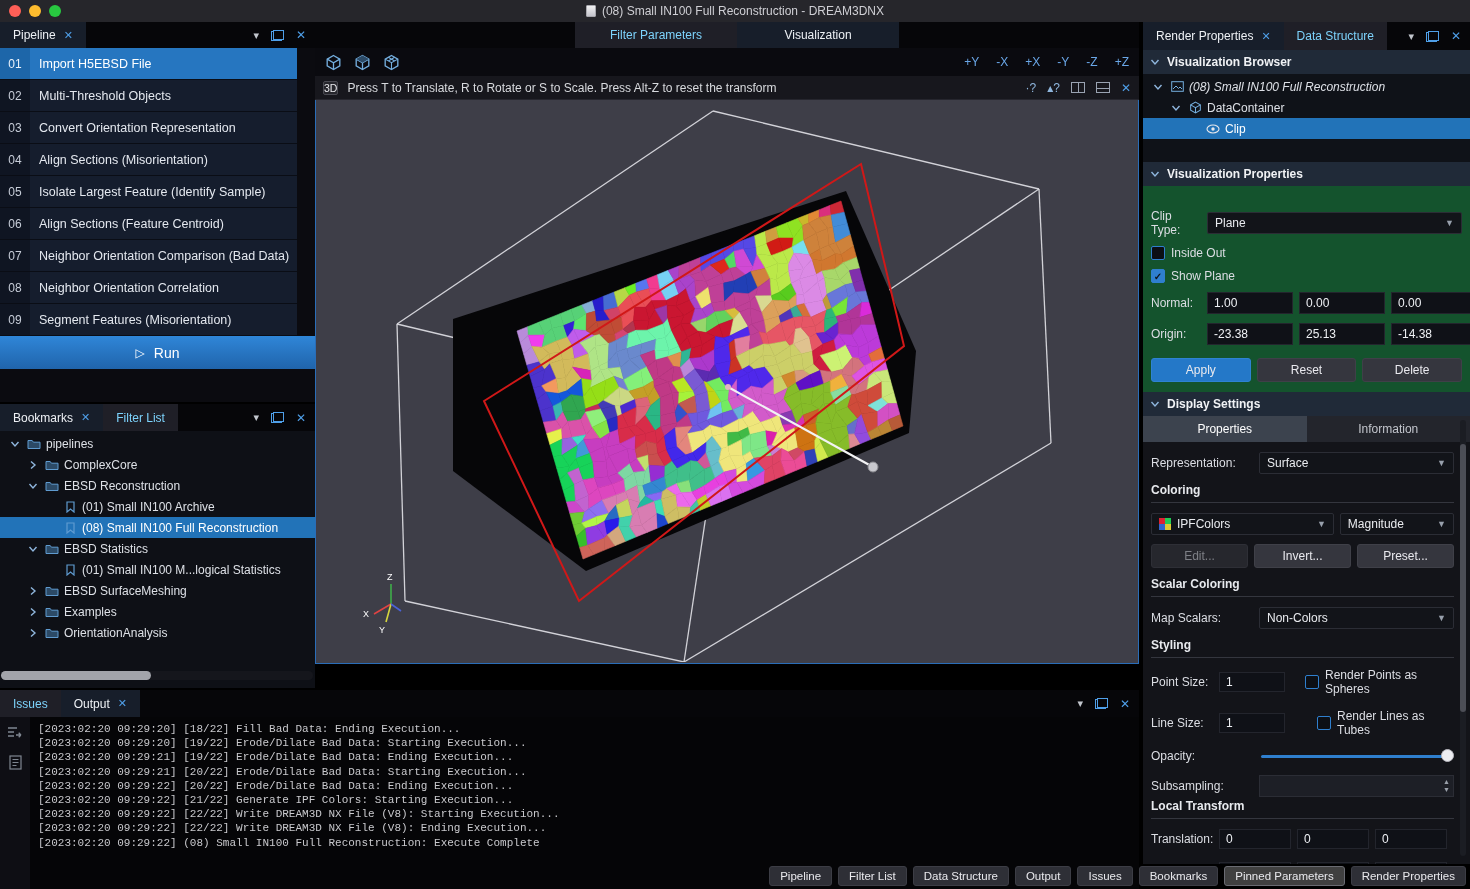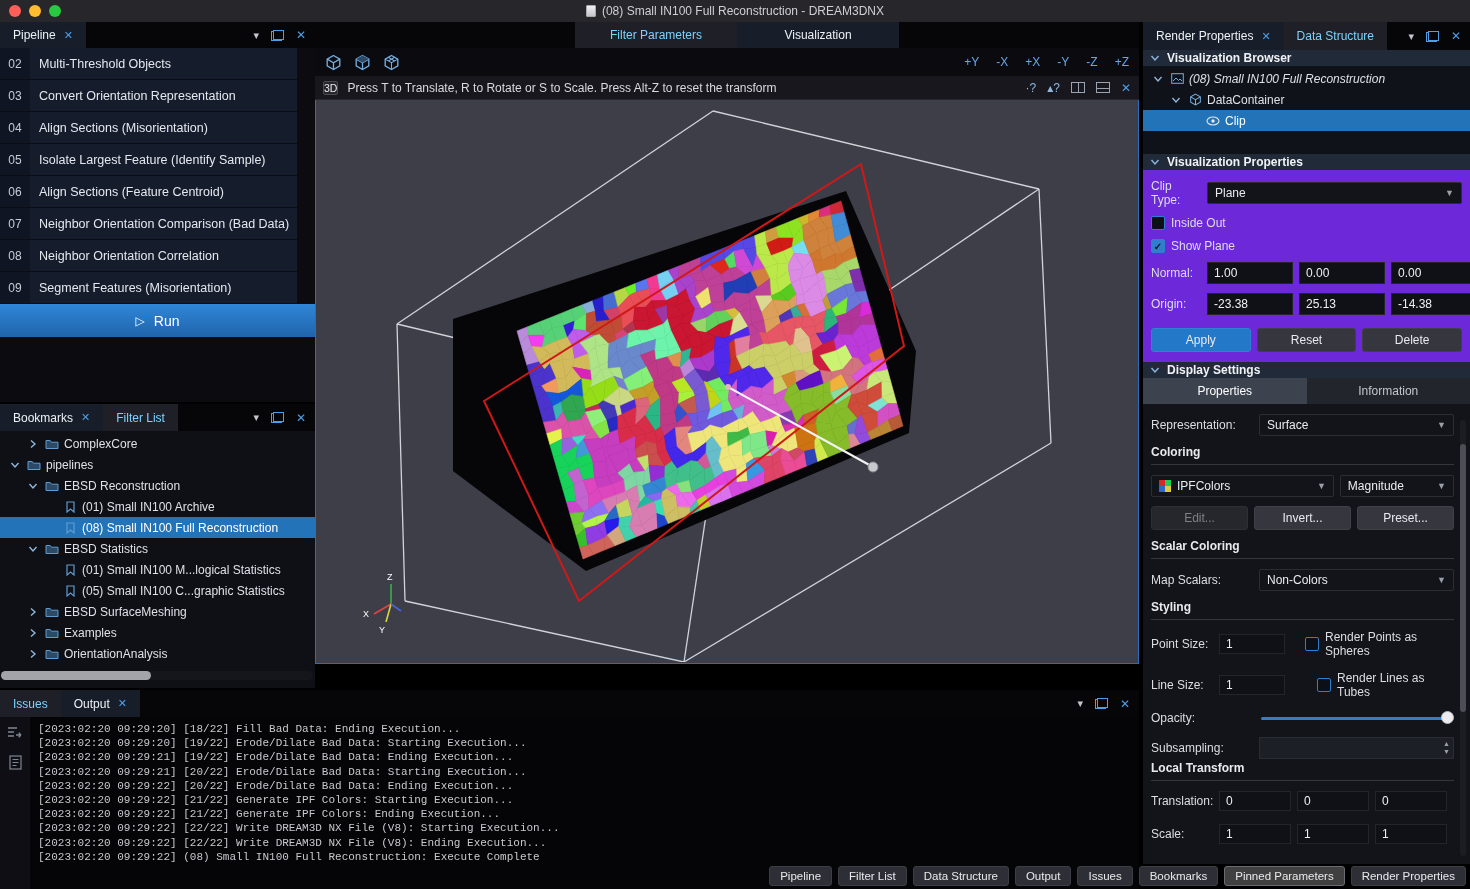--- a/index.html
+++ b/index.html
@@ -79,23 +79,23 @@
 .output-panel{position:absolute;left:0;top:690px;width:1139px;height:199px;background:#060609}
 .output-panel .tabbar{height:27px}
 .output-body{display:flex;height:172px}
 .output-strip{width:30px;flex:none;background:#0e0e14;display:flex;flex-direction:column;align-items:center;gap:12px;padding-top:8px}
 .console{flex:1;background:#050507;padding:5px 0 0 8px;overflow:hidden}
 .cline{font-family:"Liberation Mono",monospace;font-size:11px;line-height:14.2px;color:#c9c9cd;white-space:pre}
 
 
 .right-panel{position:absolute;left:1143px;top:22px;width:327px;height:842px;background:#131419;overflow:hidden}
 .right-panel .tabbar{height:28px}
-.section-header{height:16px;display:flex;align-items:center;gap:7px;padding-left:7px;background:#202a38;font-size:12px;font-weight:bold;color:#f0f2f5}
+.section-header{height:24px;display:flex;align-items:center;gap:7px;padding-left:7px;background:#202a38;font-size:12px;font-weight:bold;color:#f0f2f5}
 .vb-tree{height:88px;background:#0f1218;padding-top:2px}
-.vp-body{background:#6d28d9;padding:9px 8px 10px}
+.vp-body{background:#14532d;padding:23px 8px 10px}
 .row{display:flex;align-items:center;margin-bottom:9px;gap:6px}
 .row:last-child{margin-bottom:0}
 .lbl{font-size:12px;color:#dcdee4}
 .w50{width:50px;flex:none}.w62{width:62px;flex:none}.w102{width:102px;flex:none}
 .dd{height:22px;background:#121419;border:1px solid #2b2d35;border-radius:2px;display:flex;align-items:center;gap:6px;padding:0 7px;font-size:12px;color:#e9ebef;cursor:pointer}
 .dchev{margin-left:auto;color:#98a0ac;font-size:9px}
 .flex1{flex:1}
 input.num{height:22px;width:86px;background:#0f1117;border:1px solid #23252d;color:#eef0f4;font-size:12px;font-family:inherit;padding:0 6px}
 input.num.small{height:20px;width:66px}
 input.num.t3{height:20px;width:72px}
@@ -148,20 +148,24 @@
       <span>Pipeline</span>
       <span class="tab-x">✕</span>
     </div>
     <div class="tabbar-icons">
       <span class="chev-glyph">▾</span>
       <span class="float-icon"></span>
       <span class="x-glyph">✕</span>
     </div>
   </div>
   <div id="pipeline-items">
+      <div class="prow sel">
+        <div class="pnum">01</div>
+        <div class="plabel">Import H5EBSD File</div>
+      </div>
       <div class="prow">
         <div class="pnum">02</div>
         <div class="plabel">Multi-Threshold Objects</div>
       </div>
       <div class="prow">
         <div class="pnum">03</div>
         <div class="plabel">Convert Orientation Representation</div>
       </div>
       <div class="prow">
         <div class="pnum">04</div>
@@ -203,107 +207,98 @@
     <div class="tab">
       <span>Filter List</span>
     </div>
     <div class="tabbar-icons">
       <span class="chev-glyph">▾</span>
       <span class="float-icon"></span>
       <span class="x-glyph">✕</span>
     </div>
   </div>
   <div id="bookmarks-tree">
+      <div class="trow" style="padding-left: 8px;">
+        <span class="ticon">
+          <svg width="10" height="10" viewBox="0 0 10 10">
+            <path d="M1.5 3l3.5 4 3.5-4" fill="none" stroke="#8fb6dd" stroke-width="1.4"></path>
+          </svg>
+        </span>
+        <span class="ticon">
+          <svg width="14" height="12" viewBox="0 0 14 12">
+            <path d="M1 2.5h4.2l1.2 1.7H13v6.3H1z" fill="#2c4a66" stroke="#5f9bd0" stroke-width="1"></path>
+          </svg>
+        </span>
+        <span class="">pipelines</span>
+      </div>
       <div class="trow" style="padding-left: 26px;">
         <span class="ticon">
           <svg width="10" height="10" viewBox="0 0 10 10">
             <path d="M3 1.5l4 3.5-4 3.5" fill="none" stroke="#8fb6dd" stroke-width="1.4"></path>
           </svg>
         </span>
         <span class="ticon">
           <svg width="14" height="12" viewBox="0 0 14 12">
             <path d="M1 2.5h4.2l1.2 1.7H13v6.3H1z" fill="#2c4a66" stroke="#5f9bd0" stroke-width="1"></path>
           </svg>
         </span>
         <span class="">ComplexCore</span>
       </div>
-      <div class="trow" style="padding-left: 8px;">
+      <div class="trow" style="padding-left: 26px;">
         <span class="ticon">
           <svg width="10" height="10" viewBox="0 0 10 10">
             <path d="M1.5 3l3.5 4 3.5-4" fill="none" stroke="#8fb6dd" stroke-width="1.4"></path>
           </svg>
         </span>
         <span class="ticon">
           <svg width="14" height="12" viewBox="0 0 14 12">
             <path d="M1 2.5h4.2l1.2 1.7H13v6.3H1z" fill="#2c4a66" stroke="#5f9bd0" stroke-width="1"></path>
           </svg>
         </span>
-        <span class="">pipelines</span>
+        <span class="">EBSD Reconstruction</span>
+      </div>
+      <div class="trow" style="padding-left: 44px;">
+        <span class="ticon"></span>
+        <span class="ticon">
+          <svg width="11" height="12" viewBox="0 0 11 12">
+            <path d="M2 1h7v10L5.5 8 2 11z" fill="none" stroke="#5f9bd0" stroke-width="1.2"></path>
+          </svg>
+        </span>
+        <span class="">(01) Small IN100 Archive</span>
+      </div>
+      <div class="trow sel" style="padding-left: 44px;">
+        <span class="ticon"></span>
+        <span class="ticon">
+          <svg width="11" height="12" viewBox="0 0 11 12">
+            <path d="M2 1h7v10L5.5 8 2 11z" fill="none" stroke="#5f9bd0" stroke-width="1.2"></path>
+          </svg>
+        </span>
+        <span class="">(08) Small IN100 Full Reconstruction</span>
       </div>
       <div class="trow" style="padding-left: 26px;">
         <span class="ticon">
           <svg width="10" height="10" viewBox="0 0 10 10">
             <path d="M1.5 3l3.5 4 3.5-4" fill="none" stroke="#8fb6dd" stroke-width="1.4"></path>
           </svg>
         </span>
         <span class="ticon">
           <svg width="14" height="12" viewBox="0 0 14 12">
             <path d="M1 2.5h4.2l1.2 1.7H13v6.3H1z" fill="#2c4a66" stroke="#5f9bd0" stroke-width="1"></path>
           </svg>
         </span>
-        <span class="">EBSD Reconstruction</span>
+        <span class="">EBSD Statistics</span>
       </div>
       <div class="trow" style="padding-left: 44px;">
         <span class="ticon"></span>
         <span class="ticon">
           <svg width="11" height="12" viewBox="0 0 11 12">
             <path d="M2 1h7v10L5.5 8 2 11z" fill="none" stroke="#5f9bd0" stroke-width="1.2"></path>
           </svg>
         </span>
-        <span class="">(01) Small IN100 Archive</span>
-      </div>
-      <div class="trow sel" style="padding-left: 44px;">
-        <span class="ticon"></span>
-        <span class="ticon">
-          <svg width="11" height="12" viewBox="0 0 11 12">
-            <path d="M2 1h7v10L5.5 8 2 11z" fill="none" stroke="#5f9bd0" stroke-width="1.2"></path>
-          </svg>
-        </span>
-        <span class="">(08) Small IN100 Full Reconstruction</span>
-      </div>
-      <div class="trow" style="padding-left: 26px;">
-        <span class="ticon">
-          <svg width="10" height="10" viewBox="0 0 10 10">
-            <path d="M1.5 3l3.5 4 3.5-4" fill="none" stroke="#8fb6dd" stroke-width="1.4"></path>
-          </svg>
-        </span>
-        <span class="ticon">
-          <svg width="14" height="12" viewBox="0 0 14 12">
-            <path d="M1 2.5h4.2l1.2 1.7H13v6.3H1z" fill="#2c4a66" stroke="#5f9bd0" stroke-width="1"></path>
-          </svg>
-        </span>
-        <span class="">EBSD Statistics</span>
-      </div>
-      <div class="trow" style="padding-left: 44px;">
-        <span class="ticon"></span>
-        <span class="ticon">
-          <svg width="11" height="12" viewBox="0 0 11 12">
-            <path d="M2 1h7v10L5.5 8 2 11z" fill="none" stroke="#5f9bd0" stroke-width="1.2"></path>
-          </svg>
-        </span>
         <span class="">(01) Small IN100 M...logical Statistics</span>
-      </div>
-      <div class="trow" style="padding-left: 44px;">
-        <span class="ticon"></span>
-        <span class="ticon">
-          <svg width="11" height="12" viewBox="0 0 11 12">
-            <path d="M2 1h7v10L5.5 8 2 11z" fill="none" stroke="#5f9bd0" stroke-width="1.2"></path>
-          </svg>
-        </span>
-        <span class="">(05) Small IN100 C...graphic Statistics</span>
       </div>
       <div class="trow" style="padding-left: 26px;">
         <span class="ticon">
           <svg width="10" height="10" viewBox="0 0 10 10">
             <path d="M3 1.5l4 3.5-4 3.5" fill="none" stroke="#8fb6dd" stroke-width="1.4"></path>
           </svg>
         </span>
         <span class="ticon">
           <svg width="14" height="12" viewBox="0 0 14 12">
             <path d="M1 2.5h4.2l1.2 1.7H13v6.3H1z" fill="#2c4a66" stroke="#5f9bd0" stroke-width="1"></path>
@@ -1051,21 +1046,20 @@
           </svg>
       </span>
     </div>
     <div class="console" id="console-lines">
         <div class="cline">[2023:02:20 09:29:20] [18/22] Fill Bad Data: Ending Execution...</div>
         <div class="cline">[2023:02:20 09:29:20] [19/22] Erode/Dilate Bad Data: Starting Execution...</div>
         <div class="cline">[2023:02:20 09:29:21] [19/22] Erode/Dilate Bad Data: Ending Execution...</div>
         <div class="cline">[2023:02:20 09:29:21] [20/22] Erode/Dilate Bad Data: Starting Execution...</div>
         <div class="cline">[2023:02:20 09:29:22] [20/22] Erode/Dilate Bad Data: Ending Execution...</div>
         <div class="cline">[2023:02:20 09:29:22] [21/22] Generate IPF Colors: Starting Execution...</div>
-        <div class="cline">[2023:02:20 09:29:22] [21/22] Generate IPF Colors: Ending Execution...</div>
         <div class="cline">[2023:02:20 09:29:22] [22/22] Write DREAM3D NX File (V8): Starting Execution...</div>
         <div class="cline">[2023:02:20 09:29:22] [22/22] Write DREAM3D NX File (V8): Ending Execution...</div>
         <div class="cline">[2023:02:20 09:29:22] (08) Small IN100 Full Reconstruction: Execute Complete</div>
       </div>
   </div>
 </div>
 
 <div class="right-panel">
   <div class="tabbar">
     <div class="tab active">

